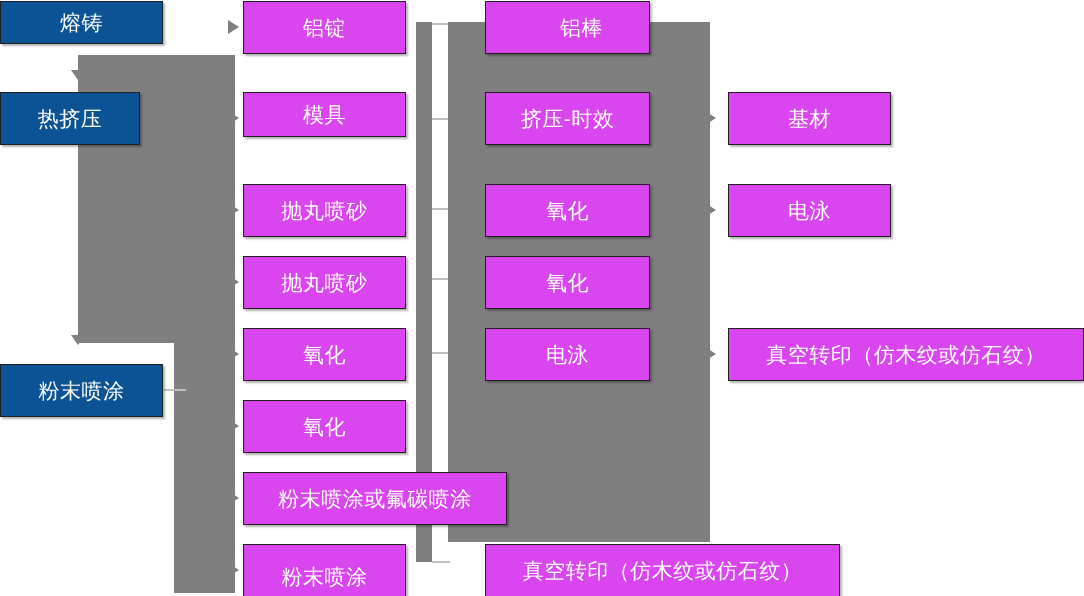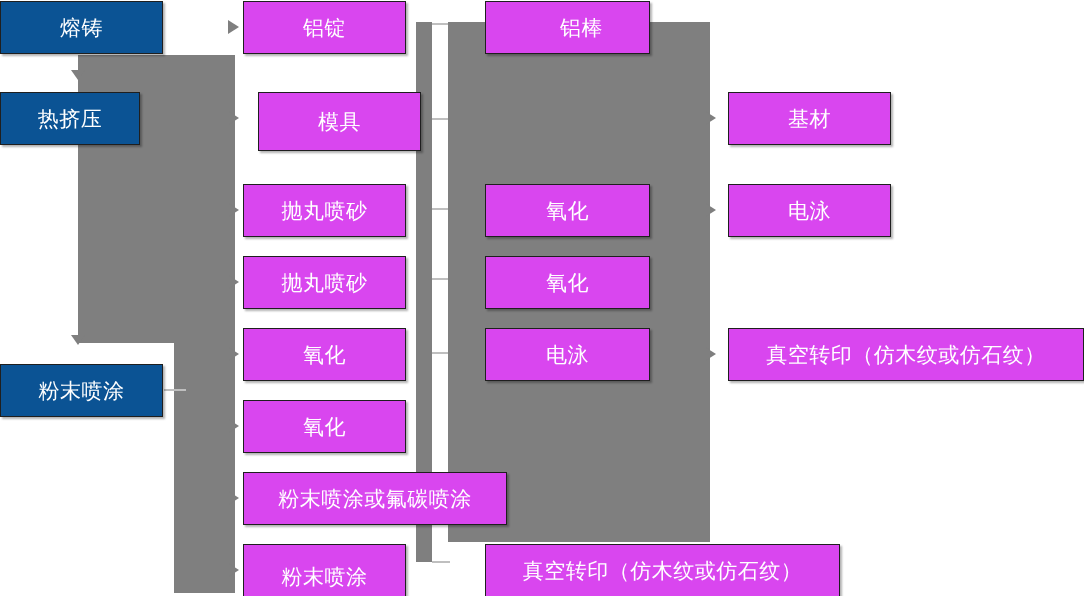--- a/index.html
+++ b/index.html
@@ -101,34 +101,34 @@
   <div class="gray-line" style="left:432px; top:278px; width:18px;"></div>
   <div class="gray-line" style="left:432px; top:352px; width:18px;"></div>
   <div class="gray-line" style="left:432px; top:561px; width:18px;"></div>
 
   <div class="gray" style="left:448px; top:22px; width:262px; height:520px;"></div>
 
   <div class="arrow-r" style="left:705px; top:111px;"></div>
   <div class="arrow-r" style="left:705px; top:203px;"></div>
   <div class="arrow-r" style="left:705px; top:347px;"></div>
 
-  <div class="box dark" style="left:0px; top:1px; width:163px; height:53px;">
+  <div class="box dark" style="left:0px; top:1px; width:163px; height:43px;">
     <span>熔铸</span>
   </div>
   <div class="box dark" style="left:0px; top:92px; width:140px; height:53px;">
     <span>热挤压</span>
   </div>
   <div class="box dark" style="left:0px; top:364px; width:163px; height:53px;">
     <span>粉末喷涂</span>
   </div>
 
   <div class="box light" style="left:243px; top:1px; width:163px; height:53px;">
     <span>铝锭</span>
   </div>
-  <div class="box light" style="left:243px; top:92px; width:163px; height:59px;margin-left:15px;">
+  <div class="box light" style="left:243px; top:92px; width:163px; height:45px;">
     <span>模具</span>
   </div>
   <div class="box light" style="left:243px; top:184px; width:163px; height:53px;">
     <span>抛丸喷砂</span>
   </div>
   <div class="box light" style="left:243px; top:256px; width:163px; height:53px;">
     <span>抛丸喷砂</span>
   </div>
   <div class="box light" style="left:243px; top:328px; width:163px; height:53px;">
     <span>氧化</span>
@@ -138,20 +138,23 @@
   </div>
   <div class="box light wide" style="left:243px; top:472px; width:264px; height:53px;">
     <span>粉末喷涂或氟碳喷涂</span>
   </div>
   <div class="box light" style="left:243px; top:544px; width:163px; height:65px;">
     <span>粉末喷涂</span>
   </div>
 
   <div class="box light" style="left:485px; top:1px; width:165px; height:53px;padding-left:28px;">
     <span>铝棒</span>
+  </div>
+  <div class="box light" style="left:485px; top:92px; width:165px; height:53px;">
+    <span>挤压-时效</span>
   </div>
   <div class="box light" style="left:485px; top:184px; width:165px; height:53px;">
     <span>氧化</span>
   </div>
   <div class="box light" style="left:485px; top:256px; width:165px; height:53px;">
     <span>氧化</span>
   </div>
   <div class="box light" style="left:485px; top:328px; width:165px; height:53px;">
     <span>电泳</span>
   </div>

